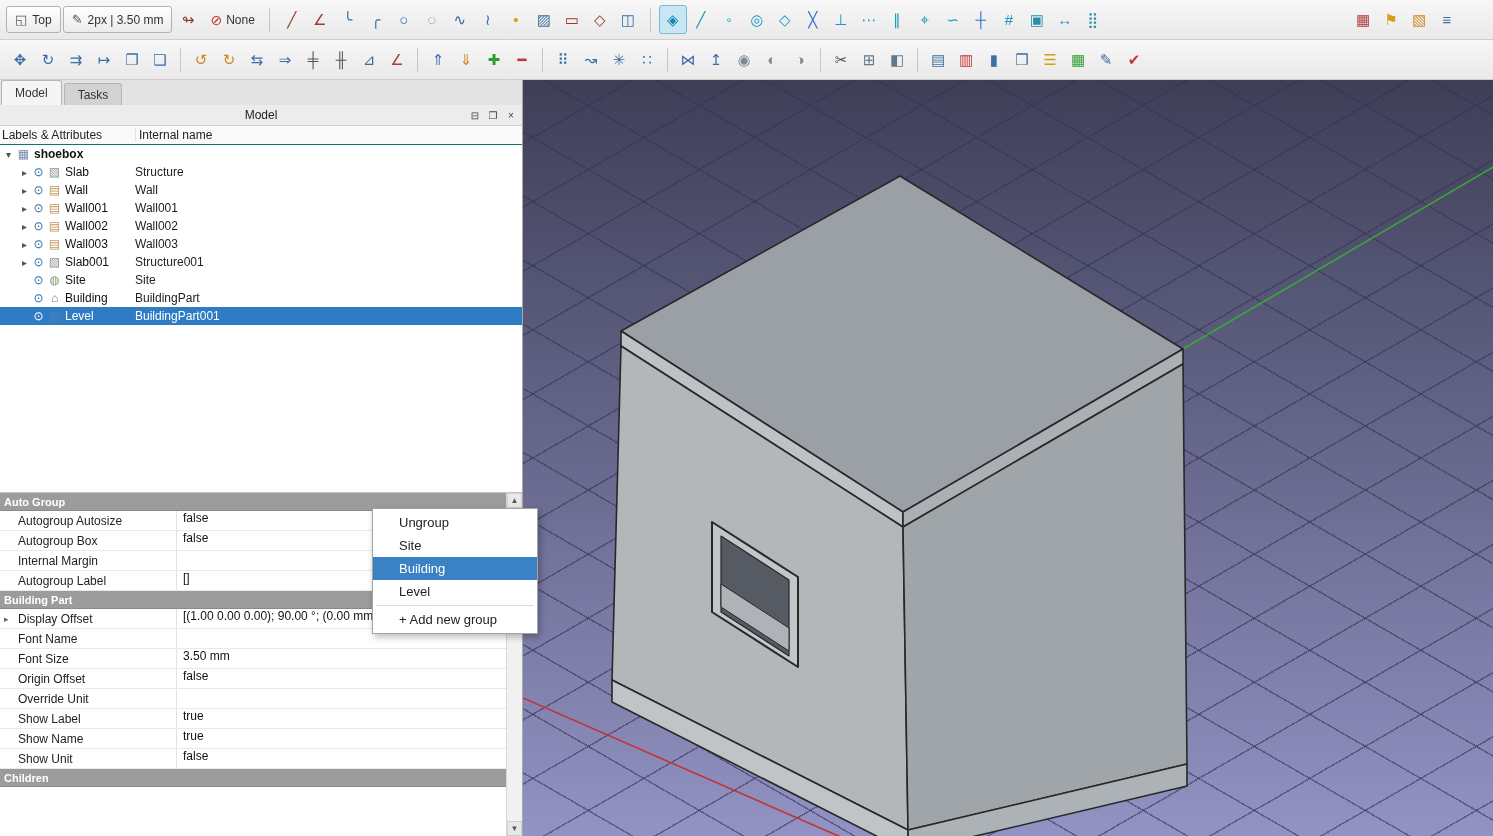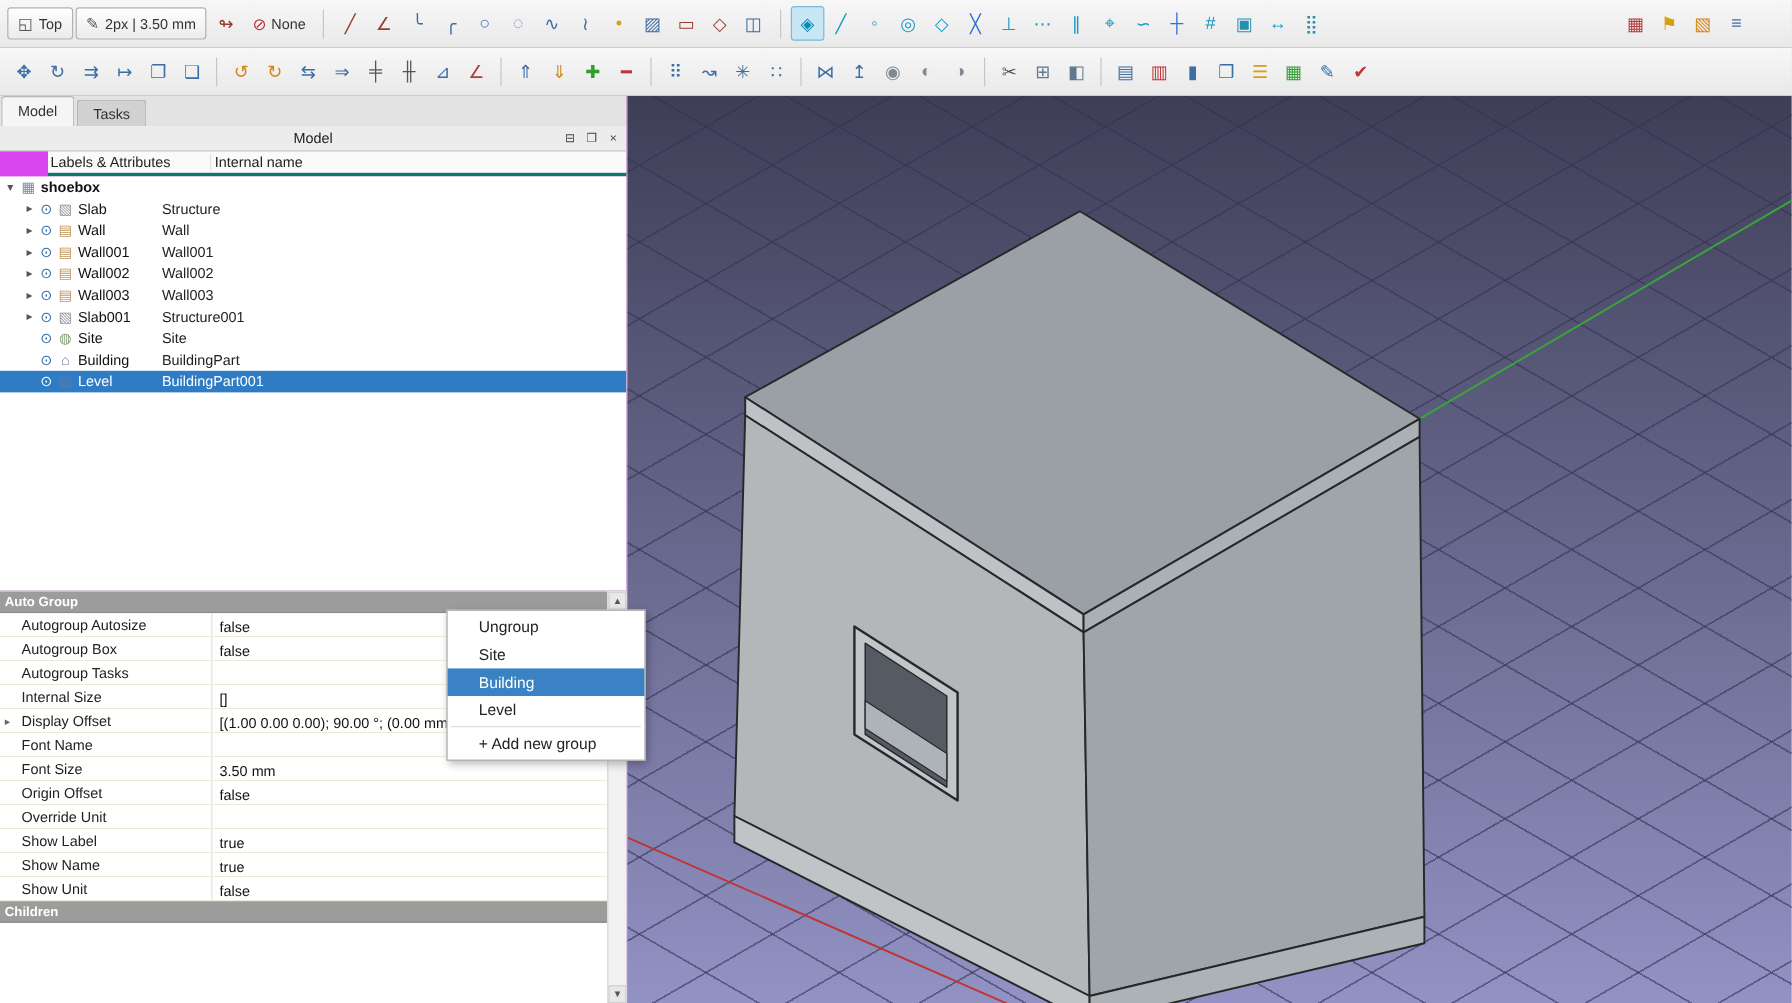--- a/index.html
+++ b/index.html
@@ -26,21 +26,21 @@
   #leftpanel{position:absolute;left:0;top:80px;width:523px;height:756px;background:#d946ef;
     border-right:1px solid #a9a9a9;box-sizing:border-box;display:flex;flex-direction:column;}
   .tabbar{height:25px;background:#e3e3e3;display:flex;align-items:flex-end;padding-left:1px;flex:none;}
   .tab{height:21px;padding:0 13px;display:flex;align-items:center;font-size:12px;border:1px solid #b5b5b5;border-bottom:none;
     border-radius:3px 3px 0 0;background:#d2d2d2;margin-right:2px;color:#333;}
   .tab.active{background:#f5f5f5;height:24px;}
   .docktitle{height:20px;background:#ececec;border-bottom:1px solid #d2d2d2;display:flex;align-items:center;justify-content:center;
     font-size:12px;position:relative;flex:none;}
   .dockbtns{position:absolute;right:4px;top:3px;display:flex;gap:4px;}
   .dockbtn{width:14px;height:14px;display:flex;align-items:center;justify-content:center;font-size:10px;color:#444;}
-  .colheader{height:18px;display:flex;background:#fafafa;border-bottom:3px solid #0f766e;align-items:center;font-size:12px;color:#222;flex:none;margin-left:40px;}
+  .colheader{height:18px;display:flex;background:#fafafa;border-bottom:1px solid #0f766e;align-items:center;font-size:12px;color:#222;flex:none;}
   .colheader .c1{width:133px;padding-left:2px;border-right:1px solid #e2e2e2;overflow:hidden;white-space:nowrap;}
   .colheader .c2{padding-left:3px;}
   #tree-rows{flex:1;background:#ffffff;overflow:hidden;}
   .trow{display:flex;height:18px;align-items:center;white-space:nowrap;}
   .trow.selected{background:#2f7cc4;}
   .trow.selected .tlabel,.trow.selected .tcell-r,.trow.selected .eye,.trow.selected .exp{color:#ffffff;}
   .tcell-l{width:135px;flex:none;display:flex;align-items:center;overflow:hidden;box-sizing:border-box;}
   .tcell-r{flex:1;overflow:hidden;color:#222;}
   .exp{width:13px;flex:none;font-size:10px;color:#555;text-align:center;}
   .eye{width:15px;flex:none;font-size:12px;color:#2f6fab;text-align:center;}
@@ -49,21 +49,21 @@
   .tlabel.bold{font-weight:bold;}
 
   
   #props{height:344px;flex:none;position:relative;background:#ffffff;border-top:1px solid #c5c5c5;padding-right:16px;box-sizing:border-box;}
   .psec{height:17px;background:#9c9c9c;color:#ffffff;font-weight:bold;font-size:11px;display:flex;align-items:center;
     padding-left:4px;border-bottom:1px solid #8a8a8a;}
   .prow{display:flex;height:19px;border-bottom:1px solid #ebebdc;background:#ffffff;font-size:12px;}
   .pname{width:177px;flex:none;border-right:1px solid #e4e4d6;display:flex;align-items:center;padding-left:18px;position:relative;
     color:#222;overflow:hidden;white-space:nowrap;box-sizing:border-box;}
   .pexp{position:absolute;left:4px;font-size:9px;color:#666;}
-  .pval{flex:1;display:flex;align-items:flex-end;padding-left:6px;gap:5px;overflow:hidden;white-space:nowrap;color:#111;}
+  .pval{flex:1;display:flex;align-items:flex-start;padding-left:6px;gap:5px;overflow:hidden;white-space:nowrap;color:#111;}
   .swatch{width:12px;height:12px;border:1px solid #4a4a4a;flex:none;}
   #prop-scroll{position:absolute;right:0;top:0;width:16px;height:100%;background:#f1f1f1;border-left:1px solid #d7d7d7;box-sizing:border-box;}
   .sbtn{width:15px;height:15px;display:flex;align-items:center;justify-content:center;font-size:8px;color:#555;
     background:#e8e8e8;border:1px solid #cfcfcf;box-sizing:border-box;}
   .sbtn.down{position:absolute;bottom:0;}
   .sthumb{position:absolute;top:16px;left:1px;width:13px;height:70px;background:#cdcdcd;border:1px solid #b5b5b5;border-radius:2px;}
 
   
   #context-menu{position:absolute;left:372px;top:508px;width:164px;background:#ffffff;border:1px solid #a3a3a3;
     box-shadow:2px 3px 7px rgba(0,0,0,0.28);z-index:30;padding:2px 0;font-size:13px;}
@@ -312,31 +312,32 @@
           <div class="prow">
             <div class="pname">
               <span>Autogroup Box</span>
             </div>
             <div class="pval">
               <span>false</span>
             </div>
           </div>
           <div class="prow">
             <div class="pname">
-              <span>Autogroup Tasks</span>
-            </div>
-          </div>
-          <div class="prow">
-            <div class="pname">
-              <span>Internal Size</span>
+              <span>Internal Margin</span>
+            </div>
+          </div>
+          <div class="prow">
+            <div class="pname">
+              <span>Autogroup Label</span>
             </div>
             <div class="pval">
               <span>[]</span>
             </div>
           </div>
+          <div class="psec">Building Part</div>
           <div class="prow">
             <div class="pname">
               <span class="pexp">▸</span>
               <span>Display Offset</span>
             </div>
             <div class="pval">
               <span>[(1.00 0.00 0.00); 90.00 °; (0.00 mm 0.00 mm 0.0...</span>
             </div>
           </div>
           <div class="prow">

